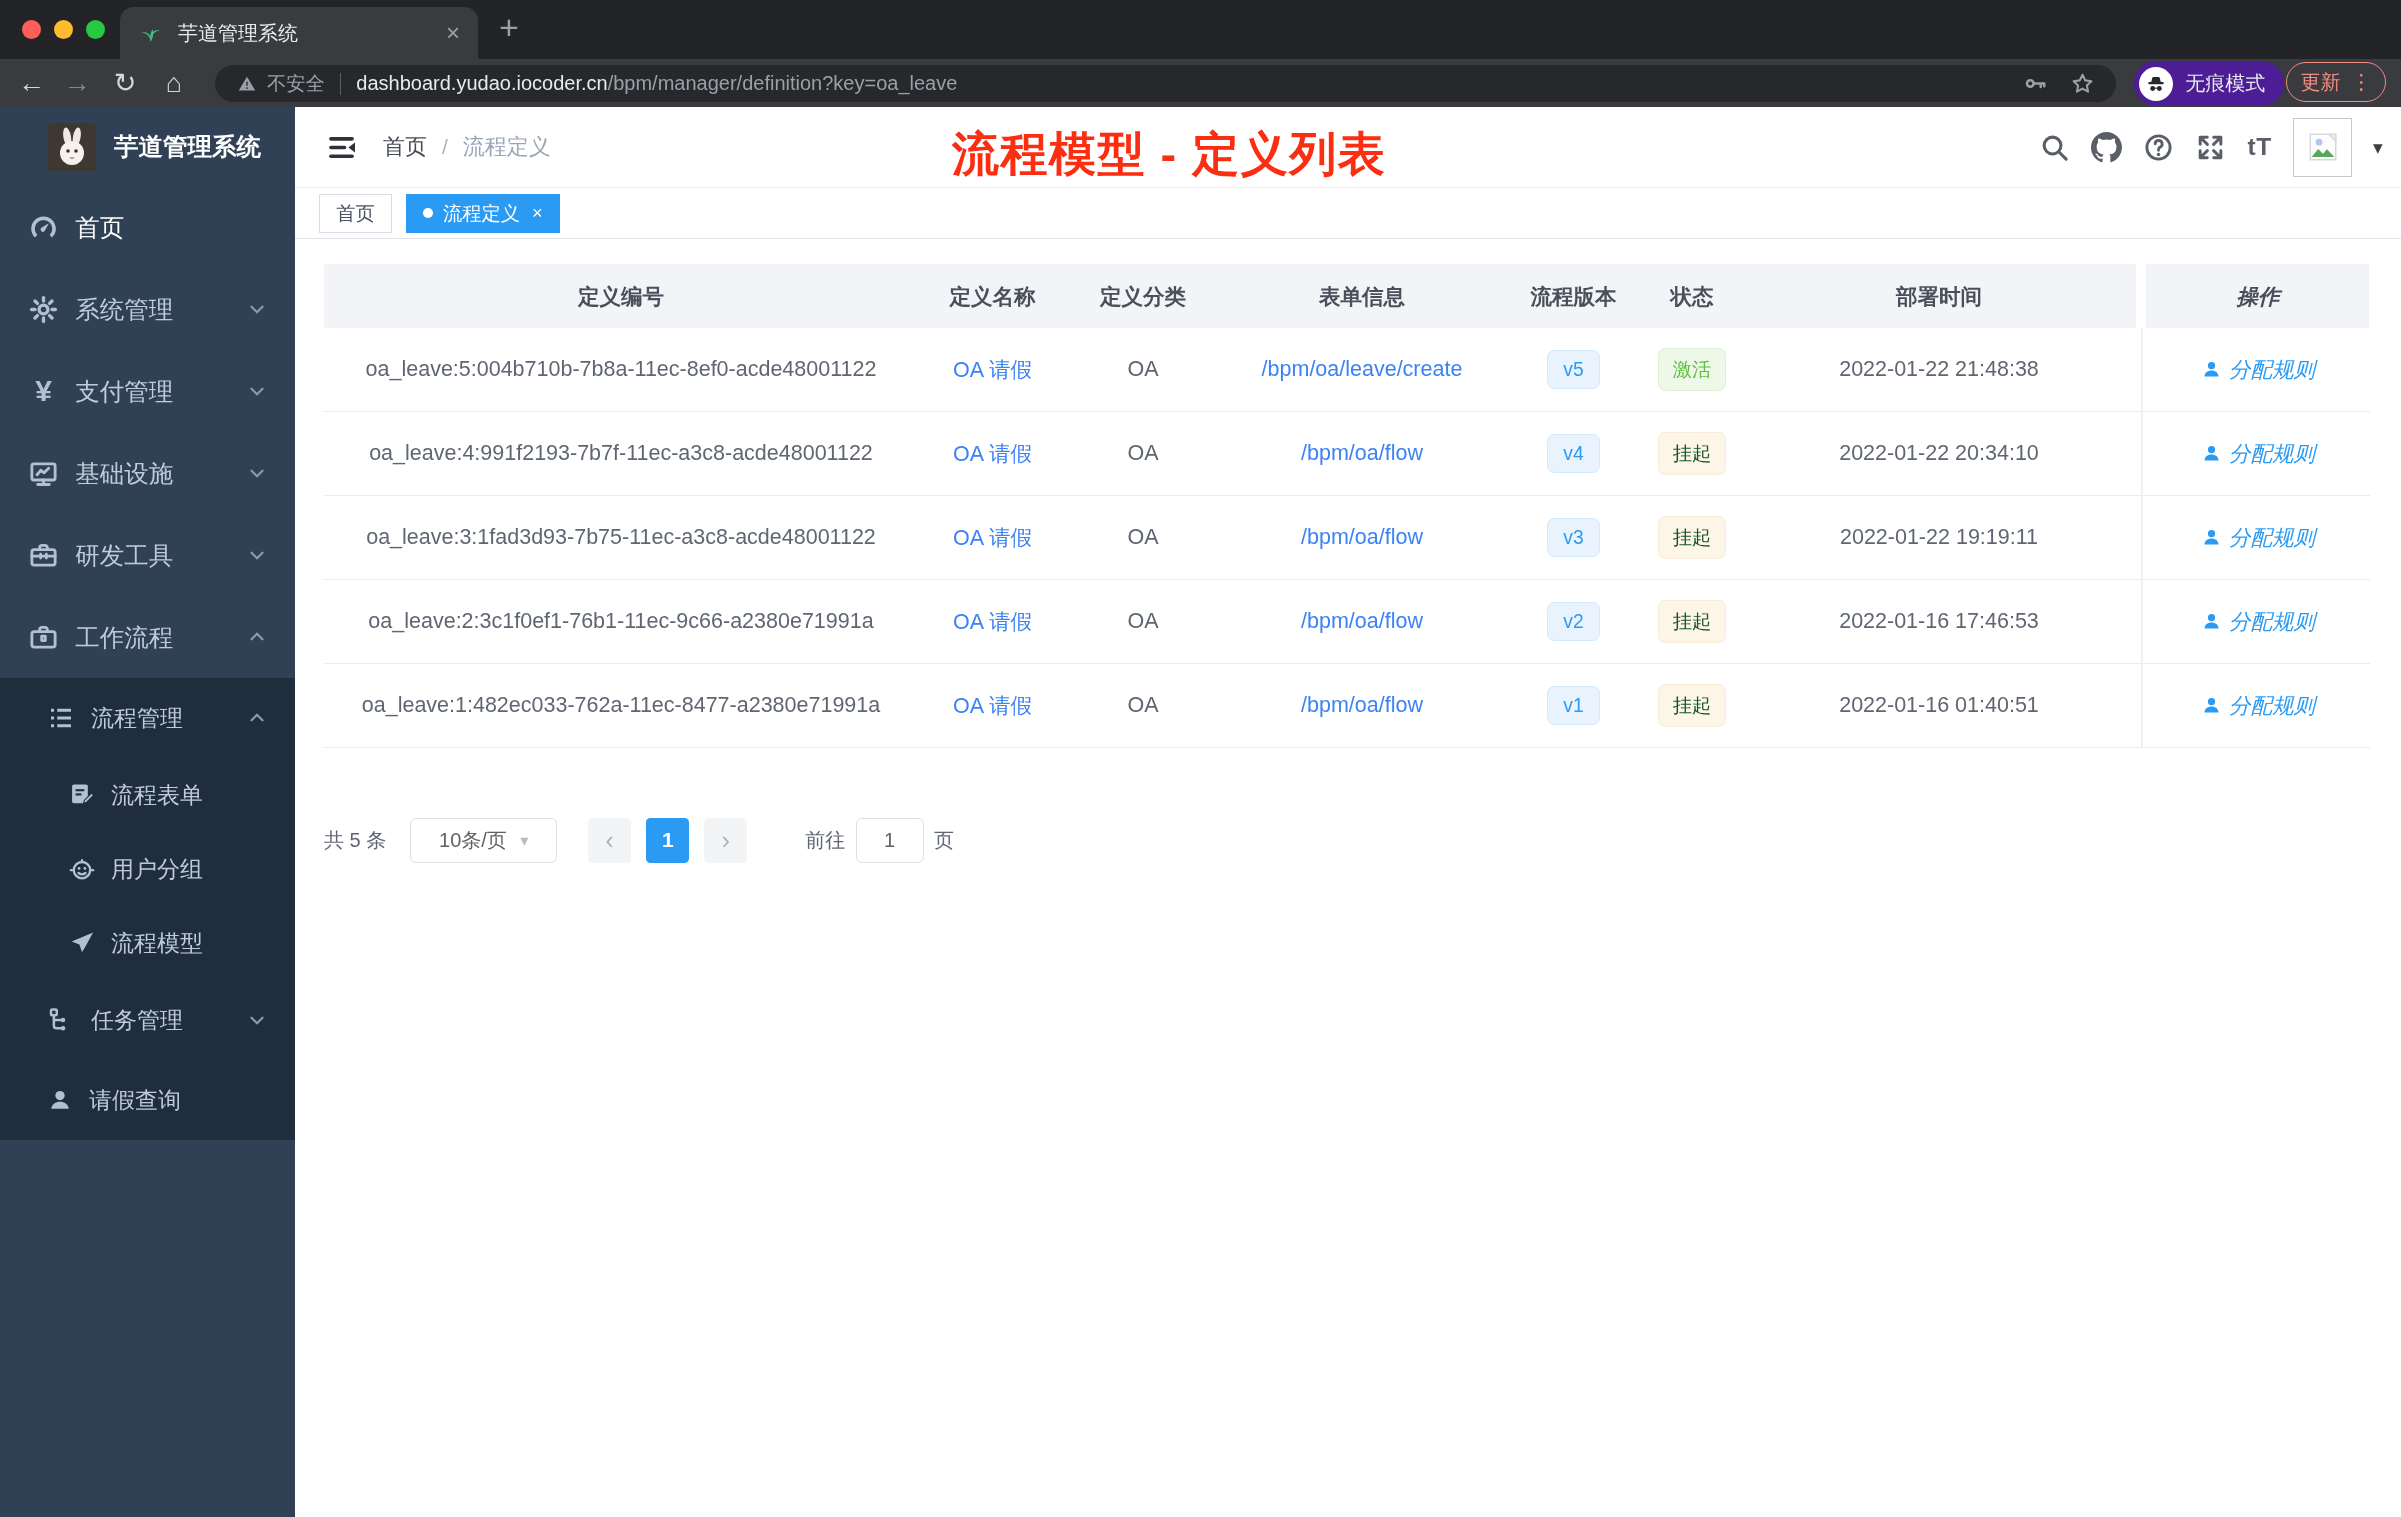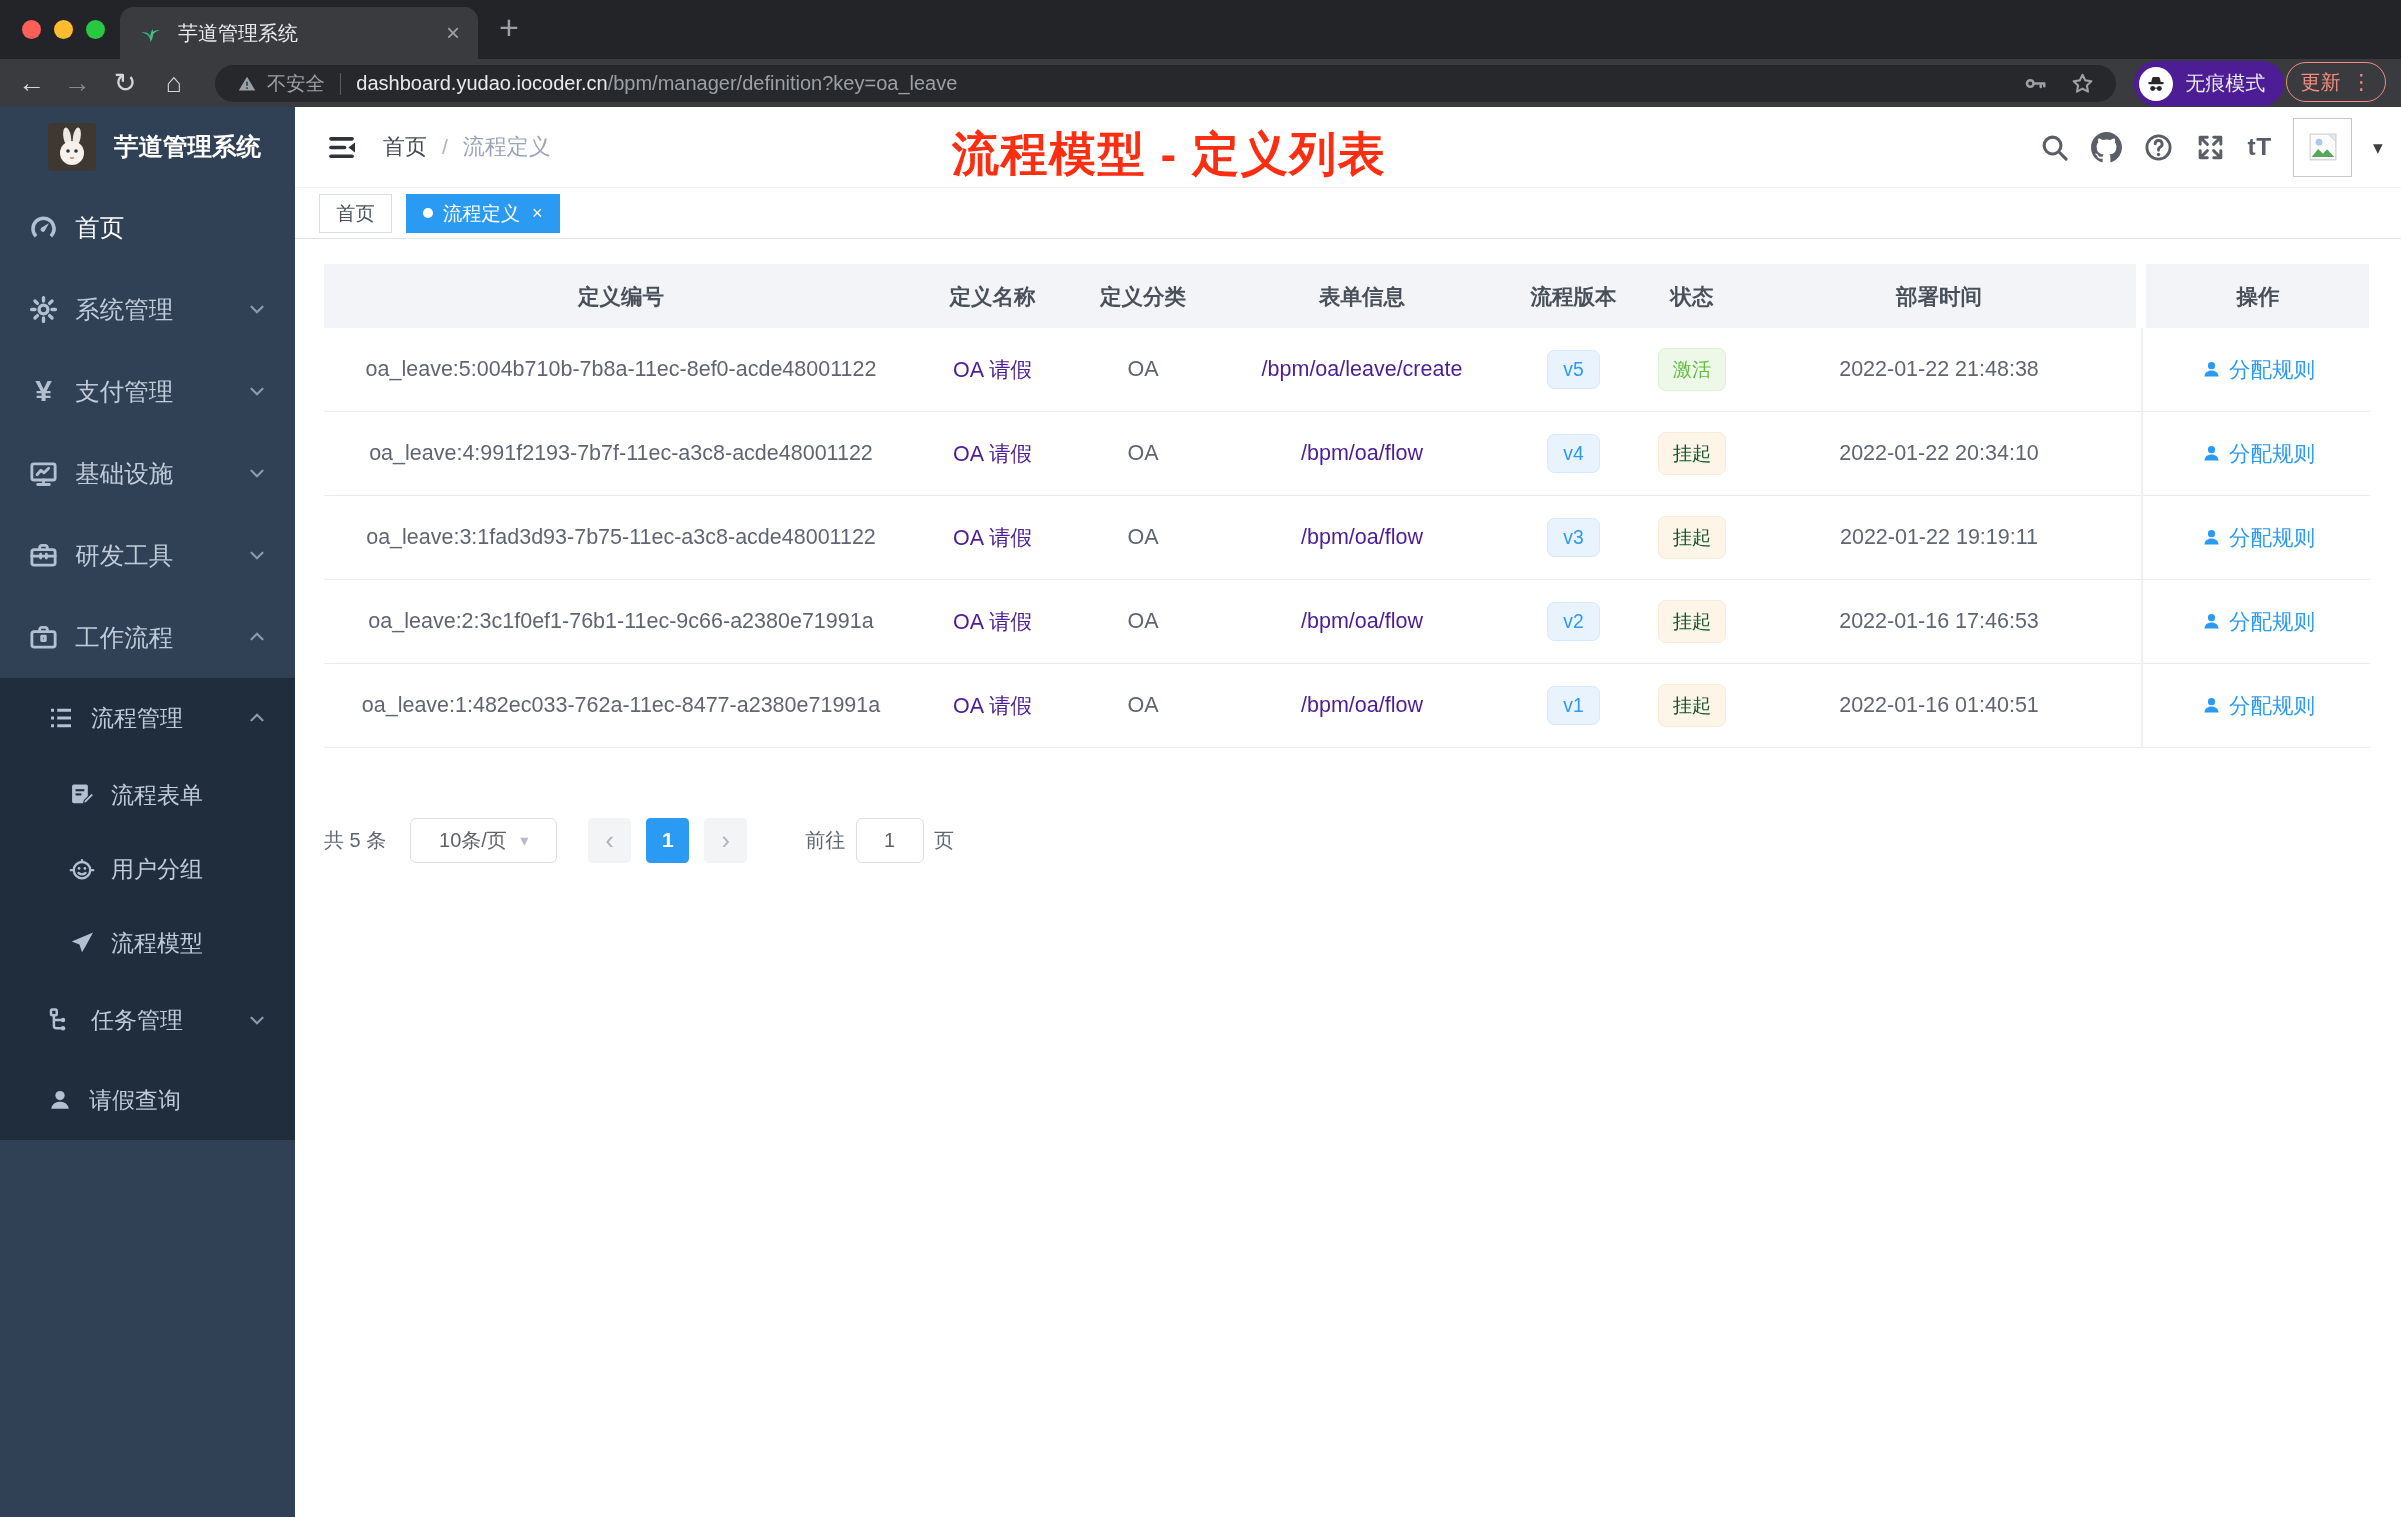--- a/index.html
+++ b/index.html
@@ -78,23 +78,23 @@
 
   
   .table{position:absolute;left:324px;top:264px;width:2046px;}
   .thead{display:flex;height:64px;}
   .th{background:#f2f4f7;display:flex;align-items:center;justify-content:center;
     color:#49505a;font-size:21.5px;font-weight:bold;box-sizing:border-box;}
   .tr{display:flex;height:84px;border-bottom:1.5px solid #e9ecf0;box-sizing:border-box;}
   .td{display:flex;align-items:center;justify-content:center;box-sizing:border-box;
     font-size:21.5px;color:#5f6672;white-space:nowrap;}
   .c1{width:594px;}.c2{width:149px;}.c3{width:152px;}.c4{width:286px;}
-  .c5{width:137px;}.c6{width:100px;}.c7{width:394px;}.cgap{width:10.4px;}.c8{width:223px;}
+  .c5{width:137px;}.c6{width:100px;}.c7{width:394px;}.cgap{width:10.4px;}.c8{width:223px;font-style:italic;}
   .gapw{background:#fff;}
-  .link{color:#4c1d95;}
+  .link{color:#3b82f6;}
   .vline{position:absolute;left:1817px;top:64px;width:1.5px;height:420px;background:#eef0f3;}
   .badge-v{padding:7.4px 15px;border-radius:7.4px;background:#e8f3fe;border:1.5px solid #d3e9fc;
     color:#2b9af3;font-size:19.3px;}
   .badge-st{padding:7.4px 13.4px;border-radius:7.4px;font-size:19.3px;}
   .st-active{background:#eef8e8;border:1.5px solid #dff1d5;color:#5fbe3f;}
   .st-suspend{background:#fdf5e8;border:1.5px solid #f8ecd7;color:#14532d;}
   .action{display:flex;align-items:center;gap:7.4px;color:#2b9af3;font-size:21.5px;}
 
   
   .pager{position:absolute;left:324px;top:814px;width:2046px;height:52px;display:flex;

